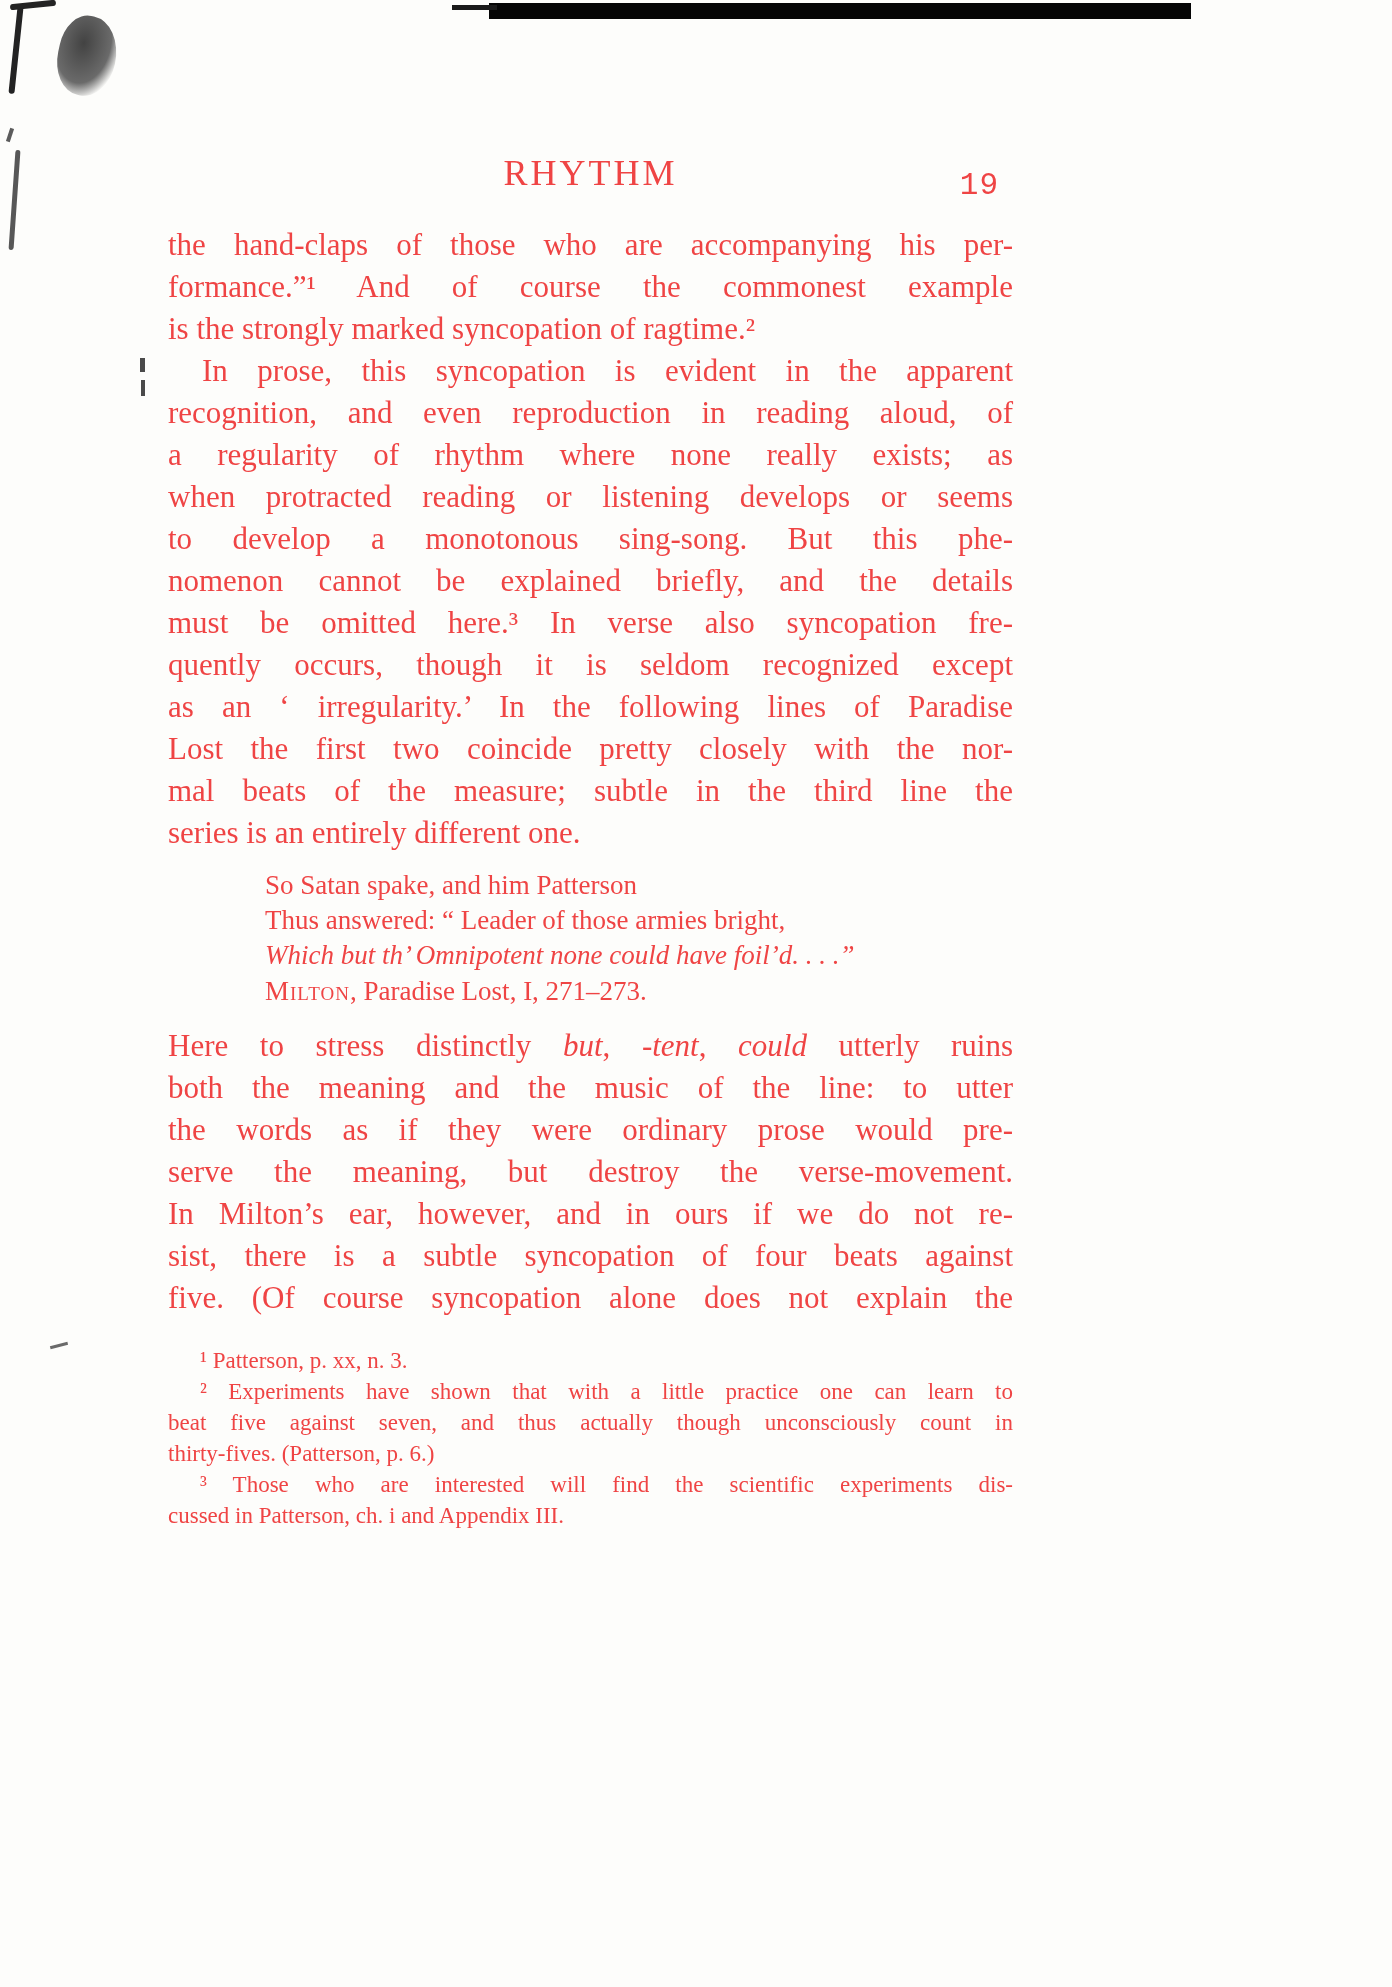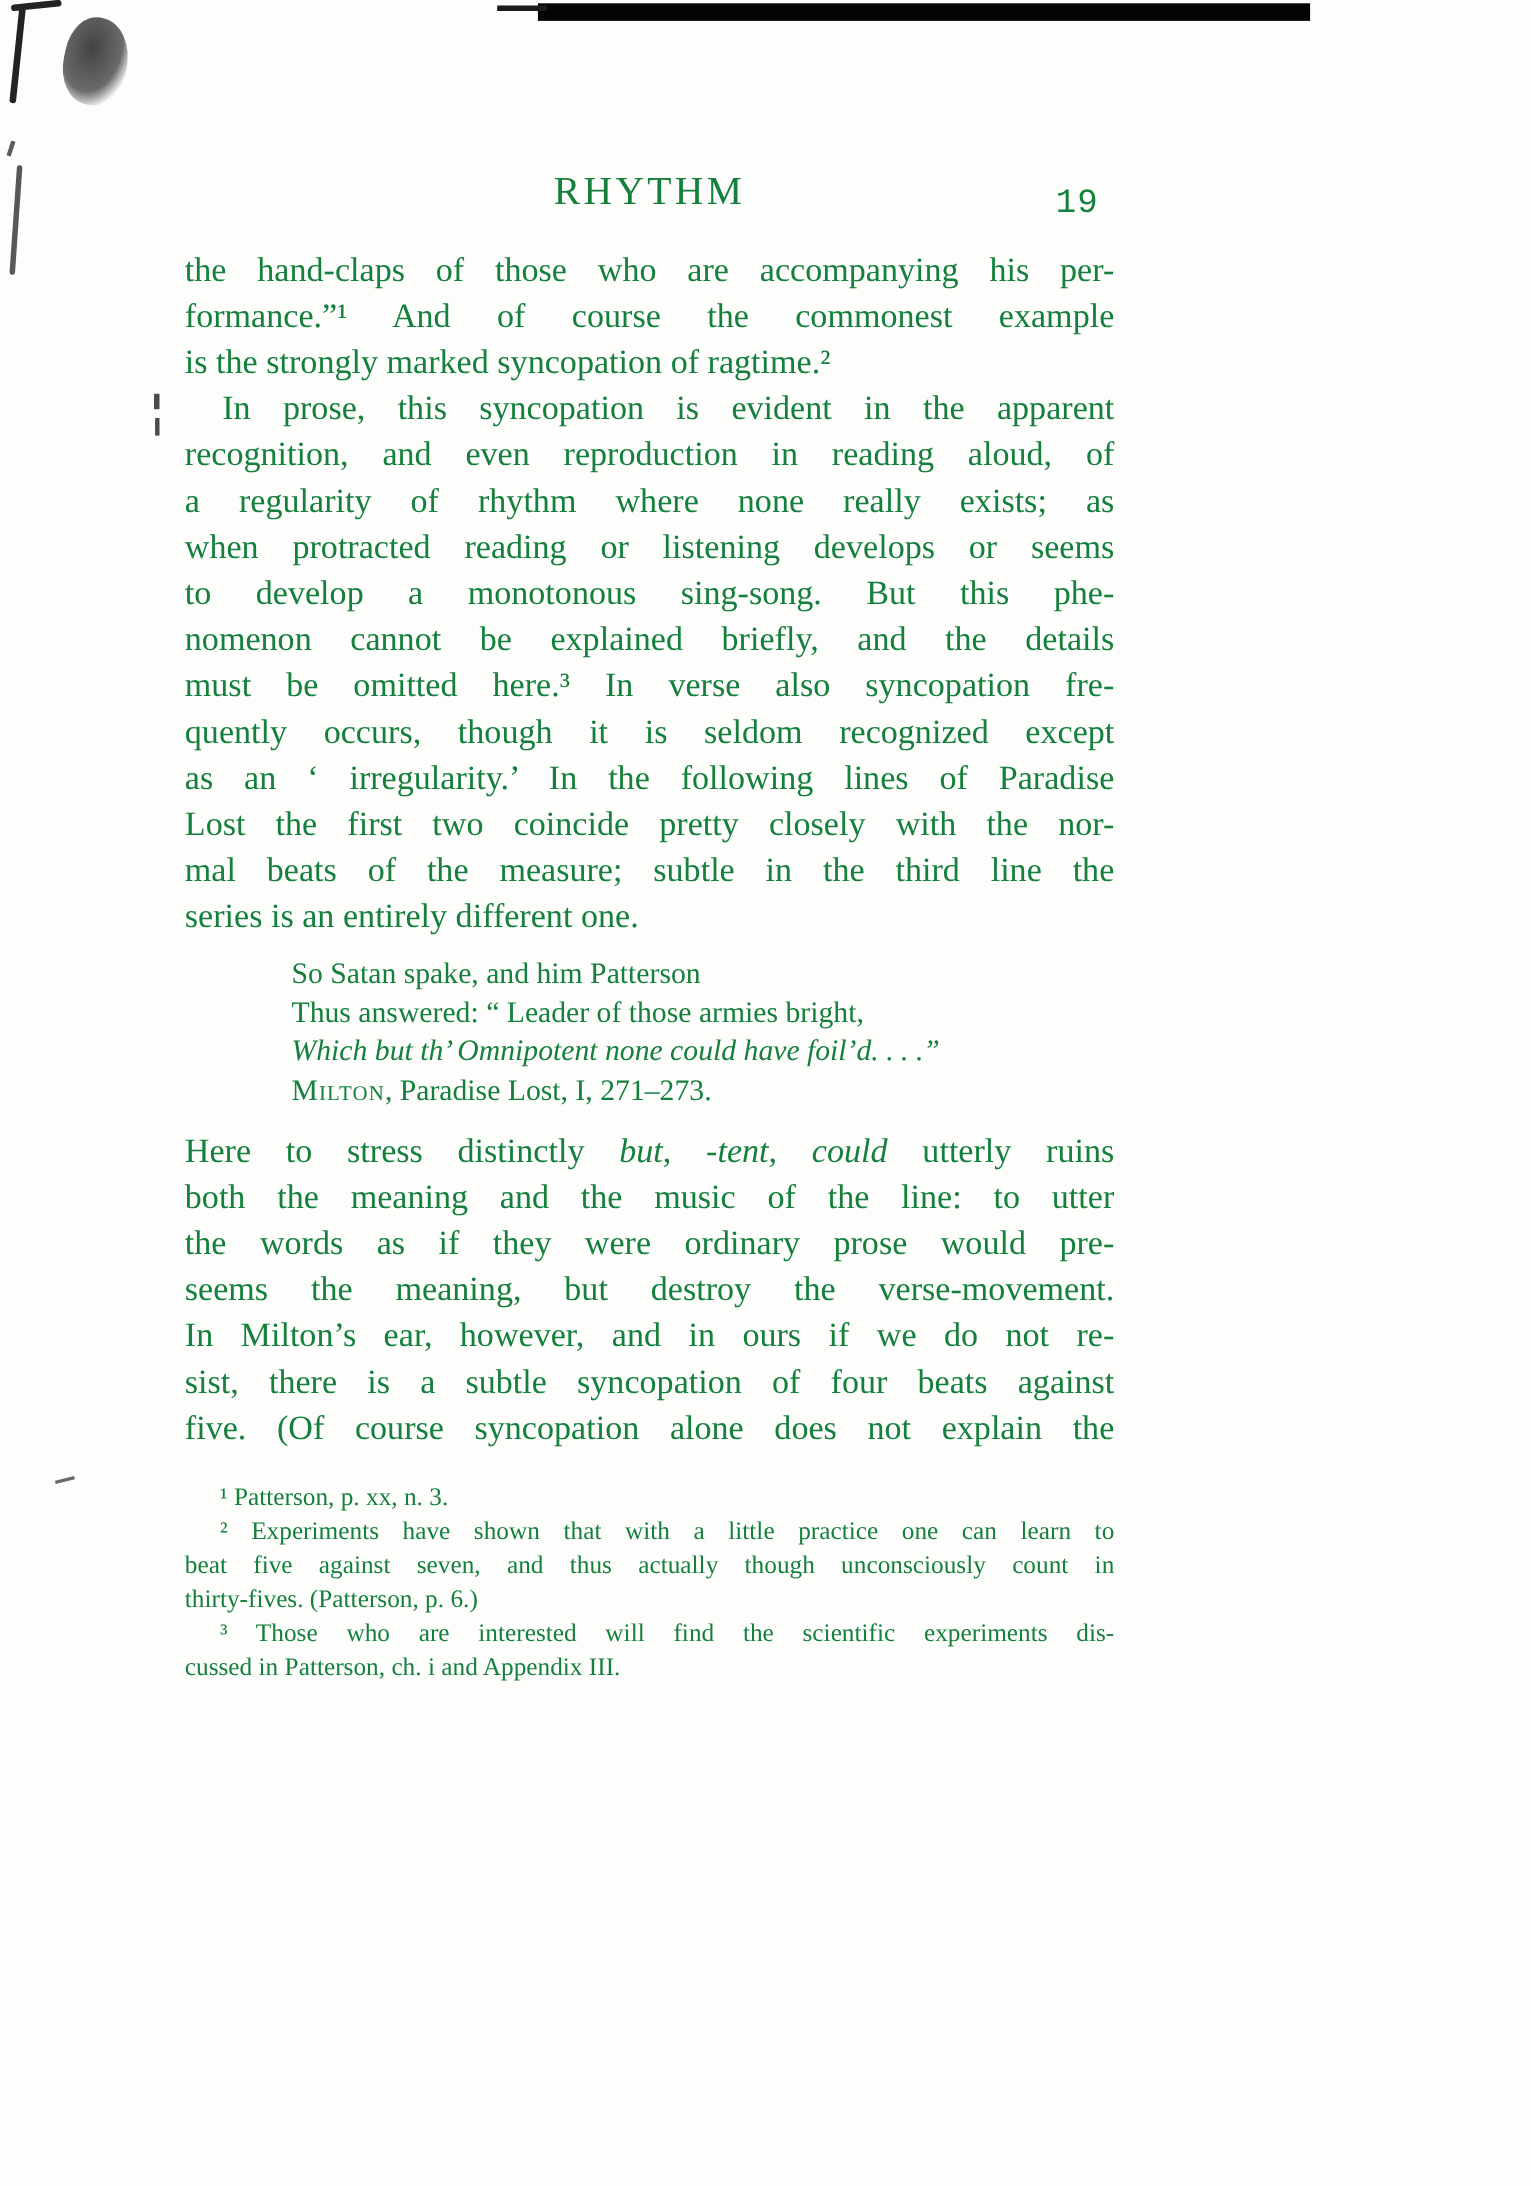--- a/index.html
+++ b/index.html
@@ -3,21 +3,21 @@
 <meta charset="utf-8">
 <style>
   html, body { margin: 0; padding: 0; background: #e8e8e8; }
   .page {
     position: relative;
     width: 1392px;
     height: 1987px;
     background: #fdfdfb;
     overflow: hidden;
     font-family: "Liberation Serif", "DejaVu Serif", serif;
-    color: #15803d;
+    color: #ef4444;
   }
 
   
   .bar-top {
     position: absolute; left: 489px; top: 3px;
     width: 702px; height: 16px; background: #050505;
   }
   .bar-top-tail {
     position: absolute; left: 452px; top: 5px;
     width: 45px; height: 5px; background: #1a1a1a;
@@ -133,21 +133,21 @@
         <div class="vline">Thus answered: “ Leader of those armies bright,</div>
         <div class="vline it">Which but th’ Omnipotent none could have foil’d. . . .”</div>
         <div class="attribution"><span class="sc">Milton</span><span>, Paradise Lost, I, 271–273.</span></div>
       </div>
 
       <div class="para">
         <div class="line jl"><span>Here to stress distinctly </span><span class="it">but</span><span>, </span><span class="it">-tent</span><span>, </span><span class="it">could</span><span> utterly ruins</span></div>
         <div class="jlines">
             <div class="line">both the meaning and the music of the line: to utter</div>
             <div class="line">the words as if they were ordinary prose would pre-</div>
-            <div class="line">seems the meaning, but destroy the verse-movement.</div>
+            <div class="line">serve the meaning, but destroy the verse-movement.</div>
             <div class="line">In Milton’s ear, however, and in ours if we do not re-</div>
             <div class="line">sist, there is a subtle syncopation of four beats against</div>
             <div class="line">five.  (Of course syncopation alone does not explain the</div>
           </div>
       </div>
 
       <div class="footnotes">
         <div class="fn">
             <div class="line">¹ Patterson, p. xx, n. 3.</div>
           </div>

